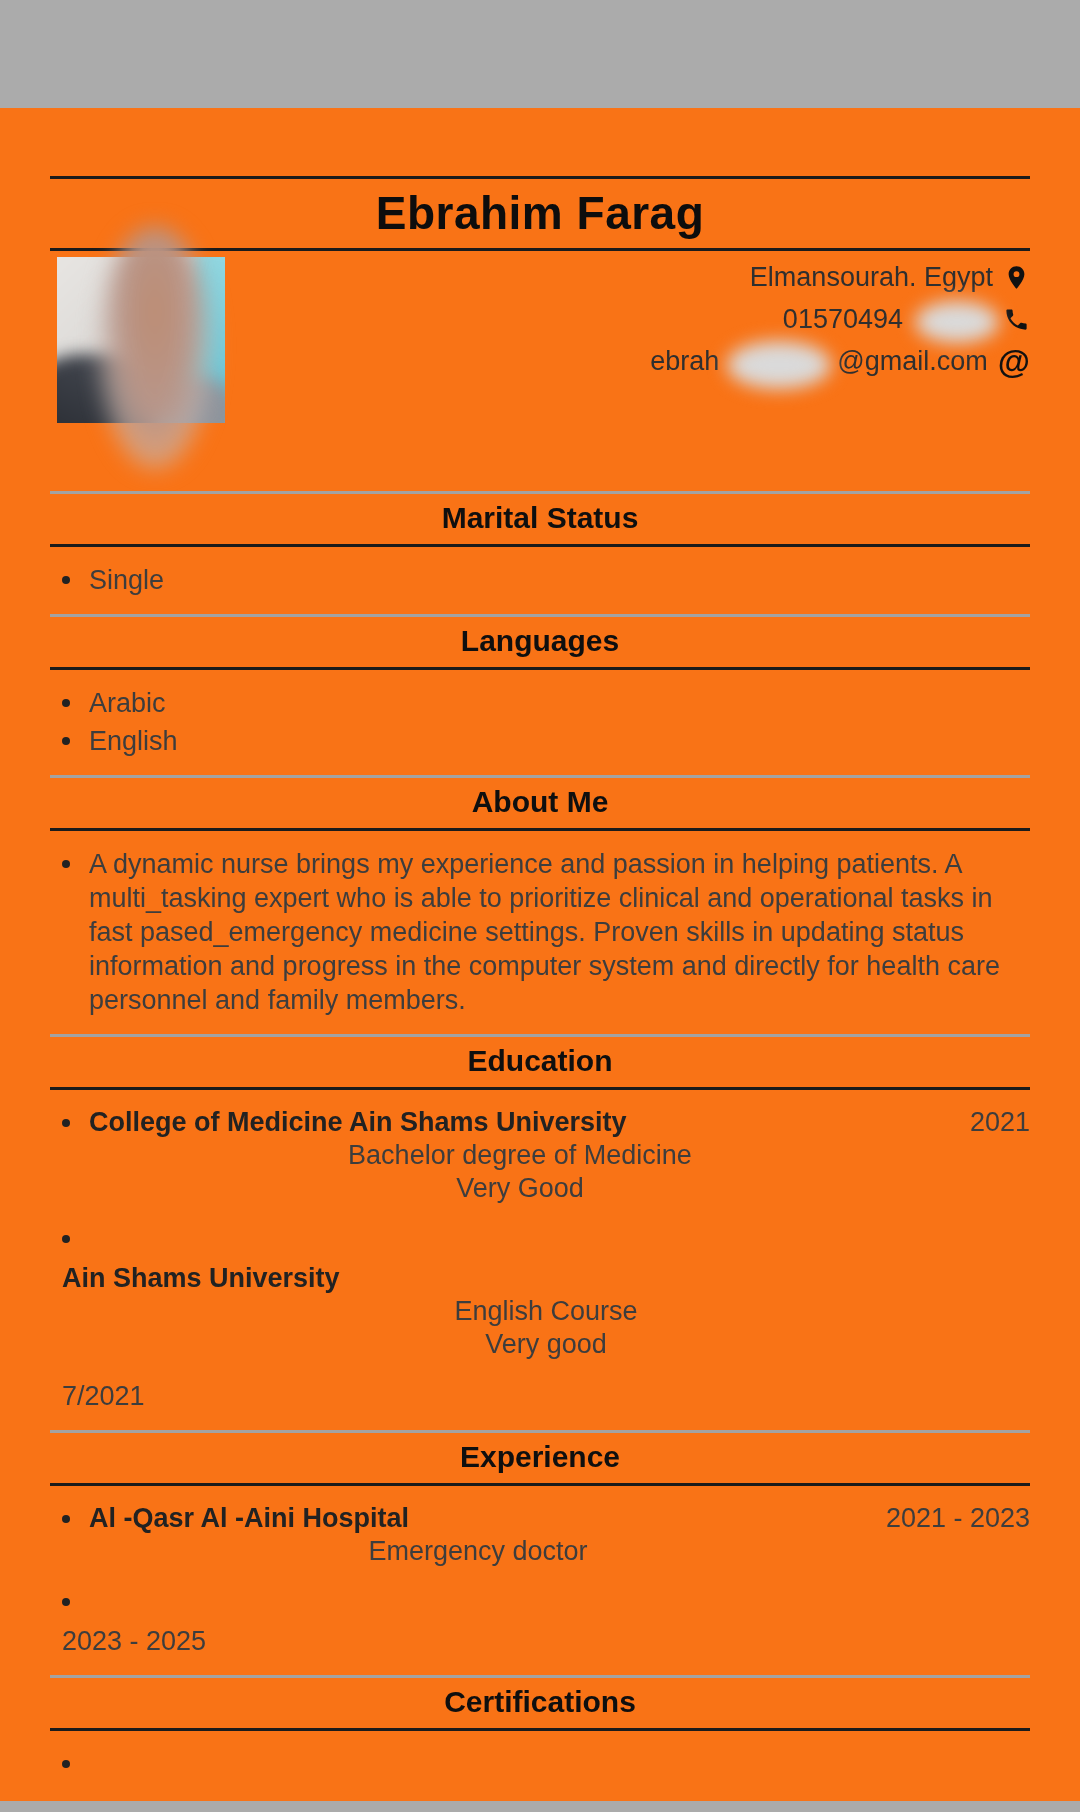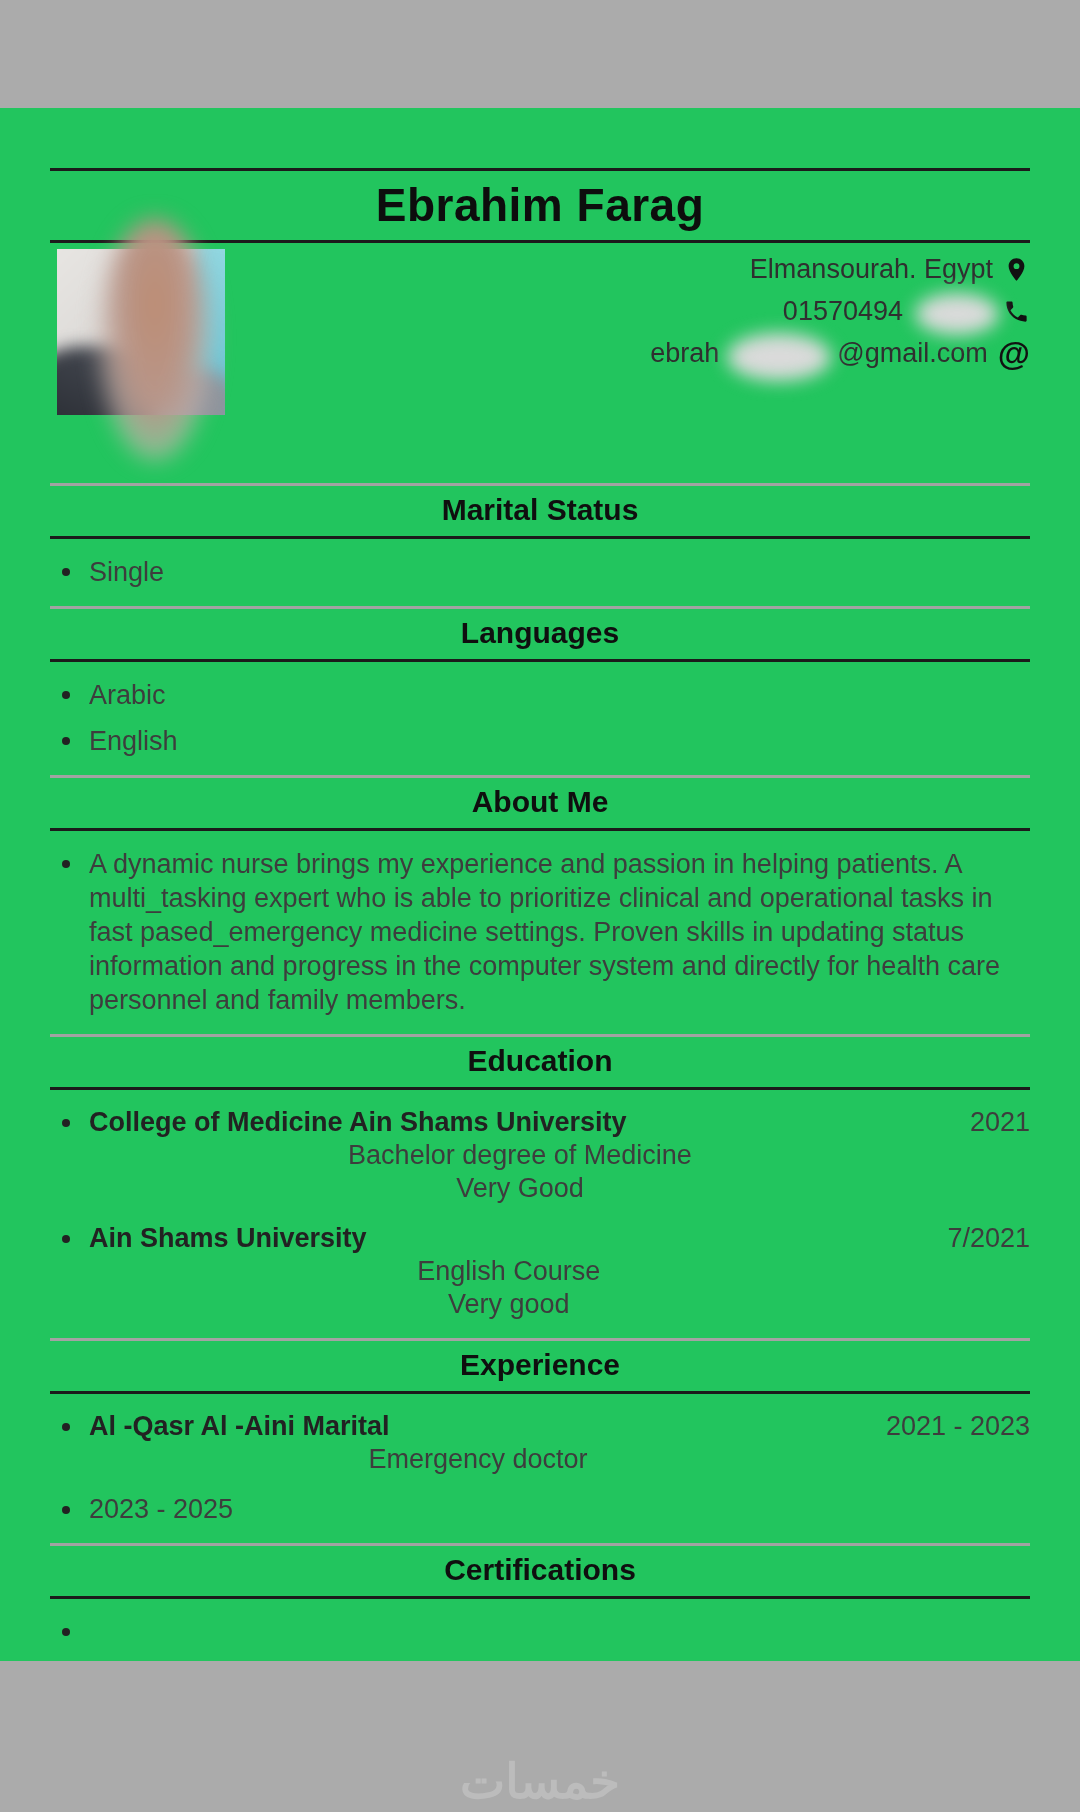--- a/index.html
+++ b/index.html
@@ -14,21 +14,21 @@
   .top-bar { height: 108px; background: #ababab; flex: none; }
   .bottom-bar {
     height: 174px; background: #ababab; flex: none;
     display: flex; justify-content: center; align-items: flex-start;
     padding-top: 92px;
   }
   .watermark {
     font-size: 48px; color: #bcbcbc; letter-spacing: 1px;
     filter: blur(0.6px); font-weight: bold;
   }
-  .page { flex: 1; padding: 8px 50px; background: #22c55e; }
+  .page { flex: 1; padding: 16px 50px; background: #f97316; }
   .rule { height: 3px; background: #1b1b1b; }
   .rule-top { margin-top: 52px; }
   .name {
     font-size: 46px; font-weight: bold; color: #0d0d0d;
     text-align: center; padding: 7px 0 8px; letter-spacing: 0.5px;
   }
   .header-row { display: flex; justify-content: space-between; height: 240px; padding-top: 6px; }
 
   
   .photo-wrap { width: 168px; height: 166px; position: relative; margin-left: 7px; flex: none; }
@@ -58,25 +58,25 @@
   .sec-header {
     border-top: 3px solid #a3a3a3; border-bottom: 3px solid #1b1b1b;
     text-align: center; font-weight: bold; font-size: 30px; color: #0f0f0f;
     padding: 7px 0 9px;
   }
   .sec-content { padding: 16px 0 17px; }
   .li { display: flex; gap: 19px; padding-left: 12px;
     font-size: 27px; color: #3d3d3d; line-height: 34px; }
   .dot { width: 8px; height: 8px; border-radius: 50%; background: #222;
     margin-top: 13px; flex: none; }
-  .li + .li { margin-top: 12px; }
+  .li + .li { margin-top: 4px; }
   .para { max-width: 925px; }
 
   .entry { display: flex; gap: 19px; padding-left: 12px; }
-  .entry + .entry { margin-top: 17px; }
+  .entry + .entry { margin-top: 17px; flex-direction: column; }
   .entry-left { flex: 1; }
   .org { font-size: 27px; font-weight: bold; color: #222; line-height: 33px; }
   .sub { font-size: 27px; color: #3d3d3d; line-height: 33px; text-align: center; }
   .date { font-size: 27px; color: #3d3d3d; line-height: 33px; white-space: nowrap; }
 </style>
 </head>
 <body>
 
 <div class="screen">
 
@@ -174,21 +174,21 @@
         </div>
         <div class="date">7/2021</div>
       </div>
     </div>
 
     <div class="sec-header">Experience</div>
     <div class="sec-content">
       <div class="entry">
         <span class="dot"></span>
         <div class="entry-left">
-          <div class="org">Al -Qasr Al -Aini Marital</div>
+          <div class="org">Al -Qasr Al -Aini Hospital</div>
           <div class="sub">Emergency doctor</div>
         </div>
         <div class="date">2021 - 2023</div>
       </div>
       <div class="entry">
         <span class="dot"></span>
         <div class="date">2023 - 2025</div>
       </div>
     </div>
 

